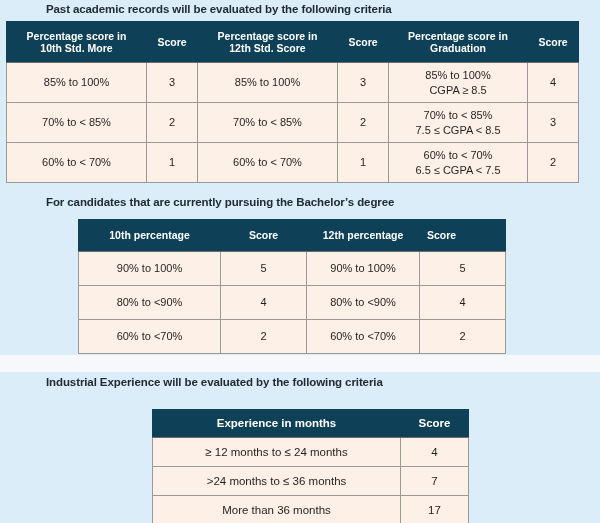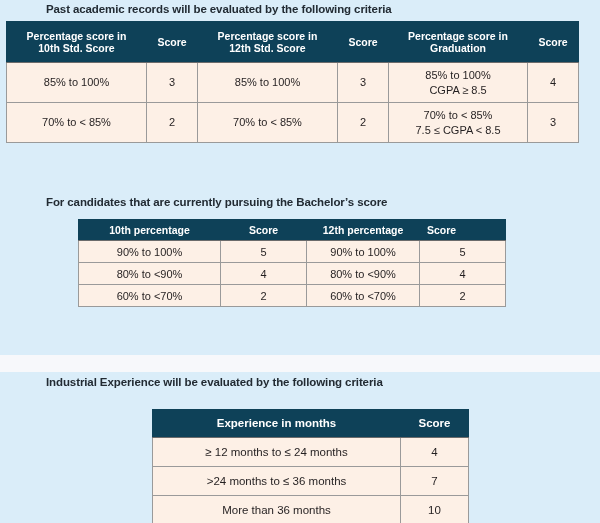--- a/index.html
+++ b/index.html
@@ -99,22 +99,22 @@
   
   #table-bachelor {
     left: 78px;
     top: 219px;
     width: 427px;
   }
   #table-bachelor col.b-pct   { width: 142px; }
   #table-bachelor col.b-score { width: 86px;  }
   #table-bachelor col.b-pct2  { width: 113px; }
   #table-bachelor col.b-score2{ width: 86px;  }
-  #table-bachelor thead tr { height: 21px; }
-  #table-bachelor tbody tr { height: 22px; }
+  #table-bachelor thead tr { height: 32px; }
+  #table-bachelor tbody tr { height: 34px; }
   #table-bachelor thead th.left-head {
     text-align: left;
     padding-left: 7px;
   }
 
   
   #table-experience {
     left: 152px;
     top: 409px;
     width: 316px;
@@ -141,21 +141,21 @@
         <col class="c-score">
       <col class="c-wide">
         <col class="c-score">
       <col class="c-grad">
         <col class="c-score">
     </colgroup>
     <thead>
       <tr>
         <th>
           <span>Percentage score in</span><br>
-          <span>10th Std. Score</span>
+          <span>10th Std. More</span>
         </th>
         <th>Score</th>
         <th>
           <span>Percentage score in</span><br>
           <span>12th Std. Score</span>
         </th>
         <th>Score</th>
         <th>
           <span>Percentage score in</span><br>
           <span>Graduation</span>
@@ -179,24 +179,35 @@
         <td>70% to &lt; 85%</td>
         <td>2</td>
         <td>70% to &lt; 85%</td>
         <td>2</td>
         <td class="multiline">
           <span>70% to &lt; 85%</span><br>
           <span>7.5 ≤ CGPA &lt; 8.5</span>
         </td>
         <td>3</td>
       </tr>
+      <tr>
+        <td>60% to &lt; 70%</td>
+        <td>1</td>
+        <td>60% to &lt; 70%</td>
+        <td>1</td>
+        <td class="multiline">
+          <span>60% to &lt; 70%</span><br>
+          <span>6.5 ≤ CGPA &lt; 7.5</span>
+        </td>
+        <td>2</td>
+      </tr>
     </tbody>
   </table>
 
-  <div class="caption" id="caption-2">For candidates that are currently pursuing the Bachelor’s score</div>
+  <div class="caption" id="caption-2">For candidates that are currently pursuing the Bachelor’s degree</div>
 
   <table class="grid" id="table-bachelor">
     <colgroup>
       <col class="b-pct">
         <col class="b-score">
       <col class="b-pct2">
         <col class="b-score2">
     </colgroup>
     <thead>
       <tr>
@@ -245,18 +256,18 @@
       <tr>
         <td>≥ 12 months to ≤ 24 months</td>
         <td>4</td>
       </tr>
       <tr>
         <td>&gt;24 months to ≤ 36 months</td>
         <td>7</td>
       </tr>
       <tr>
         <td>More than 36 months</td>
-        <td>10</td>
+        <td>17</td>
       </tr>
     </tbody>
   </table>
 
 </div>
 
 </body></html>

